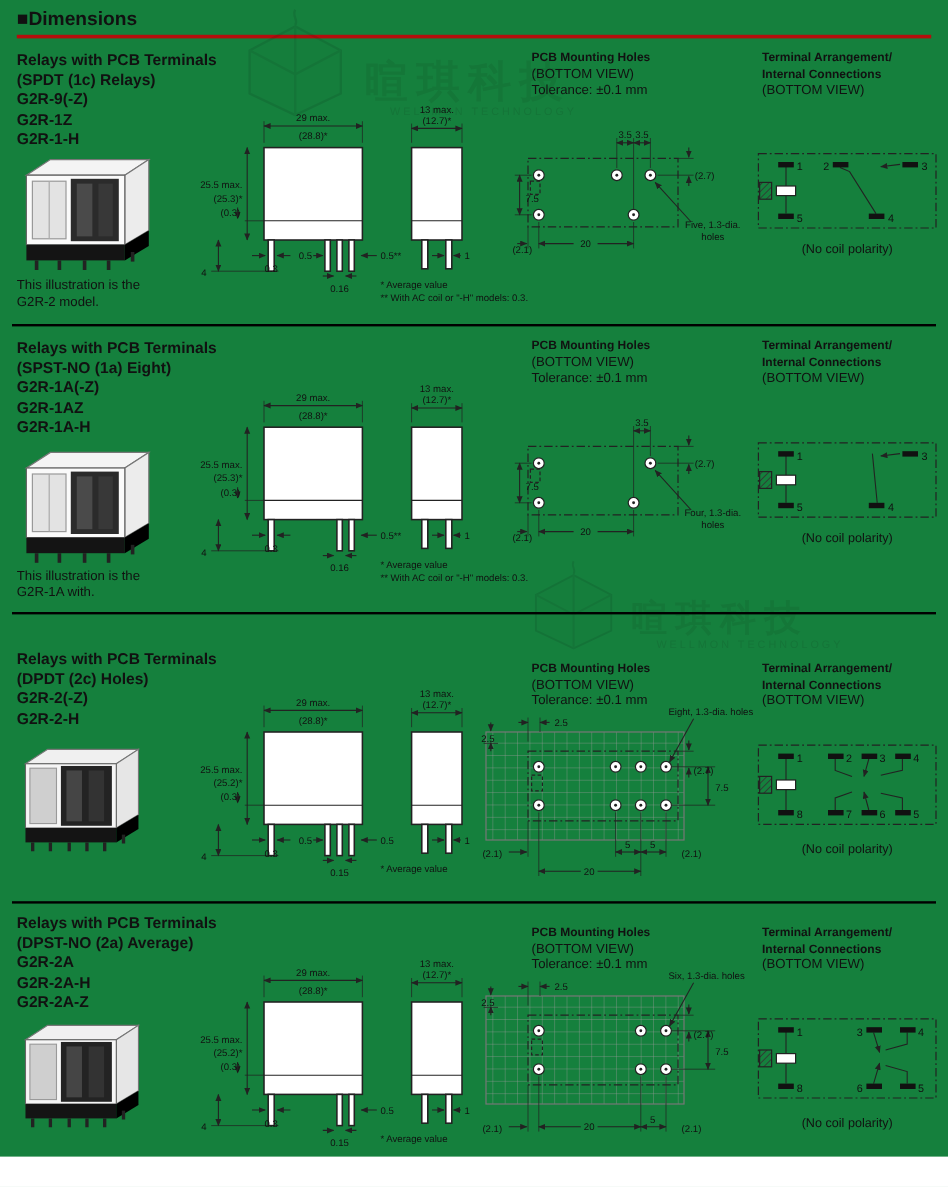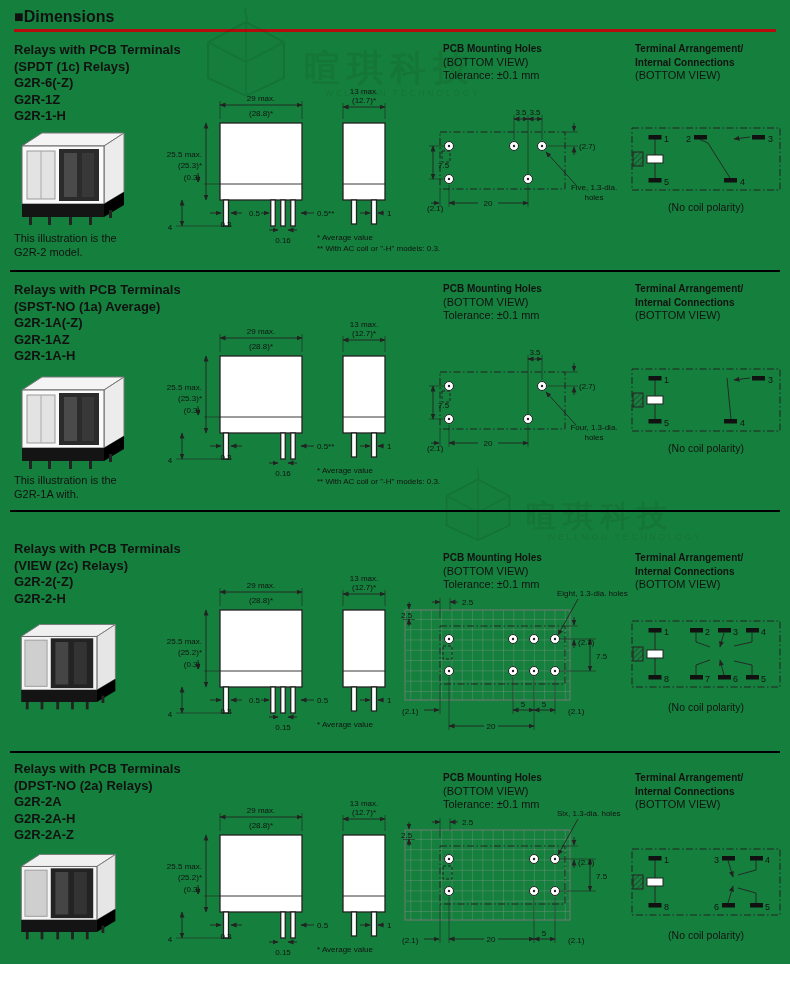--- a/index.html
+++ b/index.html
@@ -80,21 +80,21 @@
     <div style="margin-left:10px;margin-top:10px">
       <div class="cjk">暄琪科技</div>
       <div class="en">WELLMON TECHNOLOGY</div>
     </div>
   </div>
 
   <section class="sect" style="top:40px;height:230px">
     <div class="abs titles" style="left:14px;top:2px">
       <div>Relays with PCB Terminals</div>
       <div>(SPDT (1c) Relays)</div>
-      <div>G2R-6(-Z)</div>
+      <div>G2R-9(-Z)</div>
       <div>G2R-1Z</div>
       <div>G2R-1-H</div>
     </div>
 
     <svg class="abs" style="left:12px;top:86px" width="130" height="104" viewBox="0 0 130 104">
       <polygon points="10,20 30,7 112,7 92,20" fill="#f4f4f4" stroke="#777"></polygon>
       <polygon points="92,20 112,7 112,66 92,78" fill="#ececec" stroke="#777"></polygon>
       <rect x="10" y="20" width="82" height="58" fill="#fafafa" stroke="#666"></rect>
       <rect x="15" y="25" width="28" height="48" fill="#e3e3e3" stroke="#999"></rect>
       <line x1="29" y1="25" x2="29" y2="73" stroke="#aaa"></line>
@@ -240,21 +240,21 @@
       <text class="d9" x="138" y="19">3</text>
       <text class="d9" x="110" y="62">4</text>
       <text class="d9" x="34" y="62">5</text>
       <text class="cptn" x="76" y="88" text-anchor="middle">(No coil polarity)</text>
     </svg>
   </section>
 
   <section class="sect" style="top:280px;height:230px">
     <div class="abs titles" style="left:14px;top:2px">
       <div>Relays with PCB Terminals</div>
-      <div>(SPST-NO (1a) Average)</div>
+      <div>(SPST-NO (1a) Eight)</div>
       <div>G2R-1A(-Z)</div>
       <div>G2R-1AZ</div>
       <div>G2R-1A-H</div>
     </div>
 
     <svg class="abs" style="left:12px;top:90px" width="130" height="104" viewBox="0 0 130 104">
       <polygon points="10,20 30,7 112,7 92,20" fill="#f4f4f4" stroke="#777"></polygon>
       <polygon points="92,20 112,7 112,66 92,78" fill="#ececec" stroke="#777"></polygon>
       <rect x="10" y="20" width="82" height="58" fill="#fafafa" stroke="#666"></rect>
       <rect x="15" y="25" width="28" height="48" fill="#e3e3e3" stroke="#999"></rect>
@@ -391,21 +391,21 @@
       <text class="d9" x="138" y="19">3</text>
       <text class="d9" x="110" y="62">4</text>
       <text class="d9" x="34" y="62">5</text>
       <text class="cptn" x="76" y="88" text-anchor="middle">(No coil polarity)</text>
     </svg>
   </section>
 
   <section class="sect" style="top:540px;height:211px">
     <div class="abs titles" style="left:14px;top:1px">
       <div>Relays with PCB Terminals</div>
-      <div>(VIEW (2c) Relays)</div>
+      <div>(DPDT (2c) Holes)</div>
       <div>G2R-2(-Z)</div>
       <div>G2R-2-H</div>
     </div>
 
     <svg class="abs" style="left:12px;top:78px" width="120" height="96" viewBox="0 0 130 104">
       <polygon points="10,20 30,7 112,7 92,20" fill="#f0f0f0" stroke="#777"></polygon>
       <polygon points="92,20 112,7 112,66 92,78" fill="#e6e6e6" stroke="#777"></polygon>
       <rect x="10" y="20" width="82" height="58" fill="#f5f5f5" stroke="#666"></rect>
       <rect x="14" y="24" width="24" height="50" fill="#cfcfcf" stroke="#999"></rect>
       <rect x="42" y="22" width="46" height="54" fill="#232323"></rect>
@@ -571,21 +571,21 @@
       <text class="d9" x="75" y="66">7</text>
       <text class="d9" x="103" y="66">6</text>
       <text class="d9" x="131" y="66">5</text>
       <text class="cptn" x="76" y="95" text-anchor="middle">(No coil polarity)</text>
     </svg>
   </section>
 
   <section class="sect" style="top:760px;height:229px">
     <div class="abs titles" style="left:14px;top:1px">
       <div>Relays with PCB Terminals</div>
-      <div>(DPST-NO (2a) Relays)</div>
+      <div>(DPST-NO (2a) Average)</div>
       <div>G2R-2A</div>
       <div>G2R-2A-H</div>
       <div>G2R-2A-Z</div>
     </div>
 
     <svg class="abs" style="left:12px;top:88px" width="120" height="96" viewBox="0 0 130 104">
       <polygon points="10,20 30,7 112,7 92,20" fill="#f0f0f0" stroke="#777"></polygon>
       <polygon points="92,20 112,7 112,66 92,78" fill="#e6e6e6" stroke="#777"></polygon>
       <rect x="10" y="20" width="82" height="58" fill="#f5f5f5" stroke="#666"></rect>
       <rect x="14" y="24" width="24" height="50" fill="#cfcfcf" stroke="#999"></rect>

